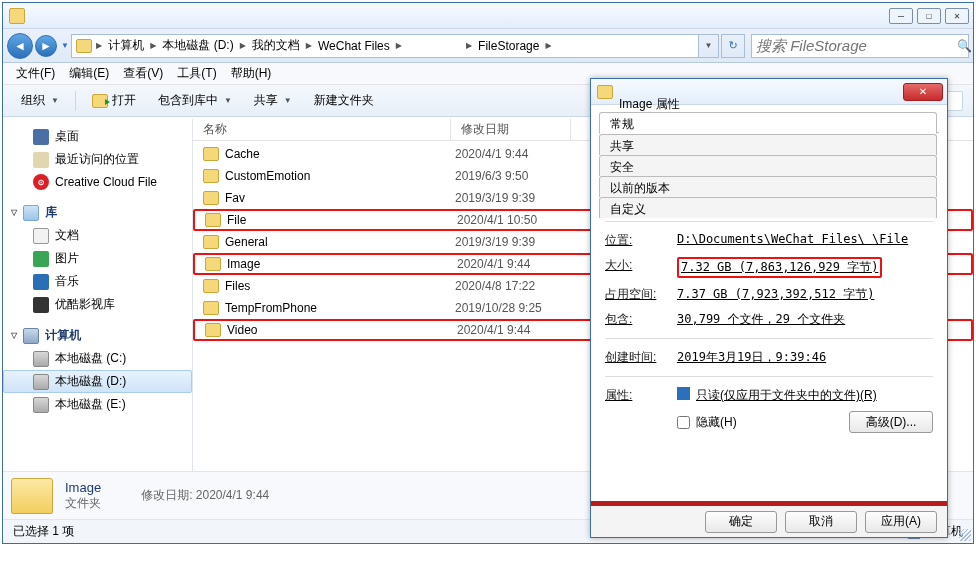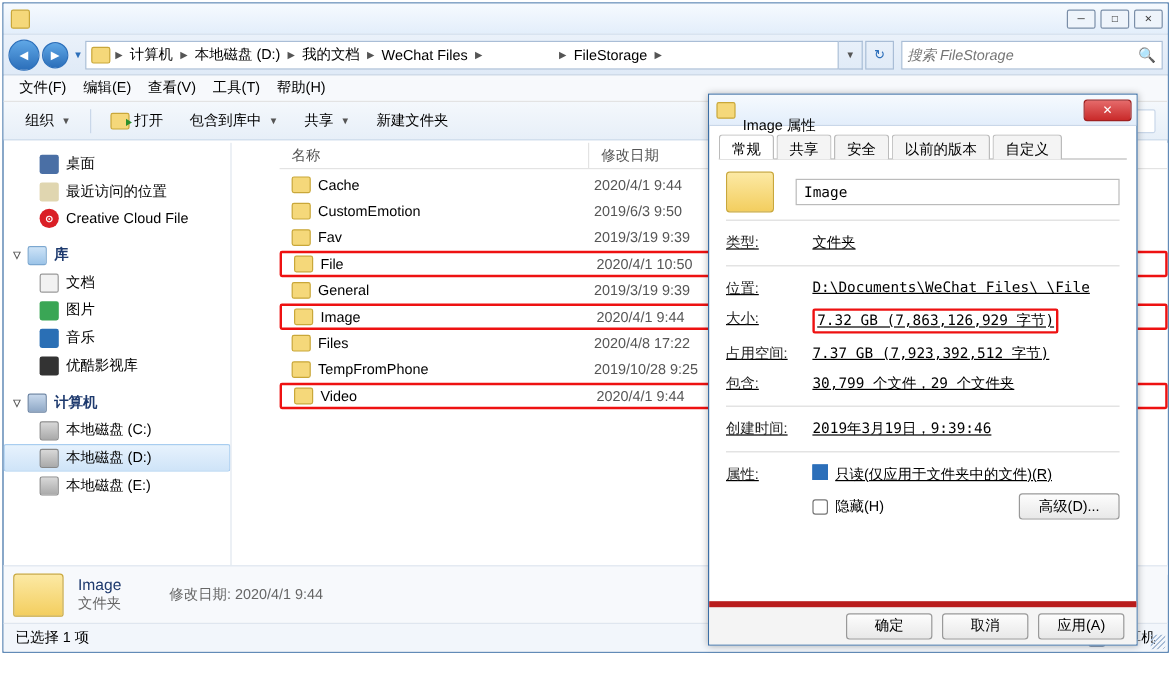--- a/index.html
+++ b/index.html
@@ -13,32 +13,32 @@
 .navback,.navfwd { width:26px; height:26px; border-radius:50%; background:linear-gradient(#5fa7e6,#2c6fba); border:1px solid #2c6fba; margin-right:2px; display:flex; align-items:center; justify-content:center; color:#fff; font-size:12px; cursor:pointer; }
 .navfwd { width:22px; height:22px; }
 .navdrop { width:12px; height:26px; display:flex; align-items:center; justify-content:center; color:#2c6fba; font-size:8px; cursor:pointer; }
 .breadcrumb { flex:1; height:24px; background:#fff; border:1px solid #a9bdd6; display:flex; align-items:center; padding-left:4px; overflow:hidden; }
 .breadcrumb .sep { color:#555; padding:0 2px; font-size:8px; }
 .breadcrumb .crumb { padding:0 4px; white-space:nowrap; cursor:pointer; }
 .bc-folder-icon { width:16px; height:14px; background:#f5d87a; border:1px solid #c9a739; border-radius:2px; margin-right:2px; }
 .bcextra { width:20px; height:24px; border:1px solid #a9bdd6; border-left:none; display:flex; align-items:center; justify-content:center; color:#555; font-size:8px; margin-right:2px; cursor:pointer; }
 .bcrefresh { width:24px; height:24px; border:1px solid #a9bdd6; display:flex; align-items:center; justify-content:center; color:#2c6fba; font-size:11px; margin-right:6px; cursor:pointer; }
 .searchbox { width:218px; height:24px; border:1px solid #a9bdd6; background:#fff; display:flex; align-items:center; padding:0 4px; color:#888; }
-.searchbox input { border:none; outline:none; flex:1; color:#ef4444; font-style:italic; font-size:12px; }
+.searchbox input { border:none; outline:none; flex:1; color:#ef4444; font-style:italic; font-size:15px; }
 .menubar { height:22px; display:flex; align-items:center; padding-left:6px; border-bottom:1px solid #e3e3e3; background:#f7f9fc; }
 .menubar span { padding:0 7px; cursor:pointer; }
 .toolbar { height:32px; background:linear-gradient(#f4f8fc,#e7eff8); display:flex; align-items:center; padding:0 10px; border-bottom:1px solid #c9d7e9; gap:6px; }
 .toolbar .tb { padding:3px 8px; cursor:pointer; display:flex; align-items:center; gap:4px; }
 .toolbar .tbdrop { font-size:8px; color:#555; margin-left:2px; }
 .toolbar .sep { width:1px; height:20px; background:#c9d7e9; margin:0 2px; }
 .open-icon { width:16px; height:14px; background:#f5d87a; border:1px solid #c9a739; border-radius:2px; position:relative; }
 .open-icon::after { content:""; position:absolute; right:-3px; top:4px; border-left:5px solid #2c8f2c; border-top:3px solid transparent; border-bottom:3px solid transparent; }
 .toolbar-right { margin-left:auto; display:flex; gap:8px; }
 .toolbar-right .tbicon { width:20px; height:20px; border:1px solid #c9d7e9; background:#fff; border-radius:2px; cursor:pointer; }
-.contentwrap { position:absolute; top:116px; bottom:64px; left:0; right:0; display:flex;gap:40px; }
+.contentwrap { position:absolute; top:116px; bottom:64px; left:0; right:0; display:flex; }
 .navpane { width:190px; border-right:1px solid #dfe6ef; overflow-y:auto; padding-top:2px; }
 .navgroup { padding:4px 0; }
 .navhdr { display:flex; align-items:center; padding:3px 8px; font-weight:bold; color:#1e3a6e; gap:6px; cursor:pointer; }
 .navhdr .tri { font-size:8px; color:#555; }
 .navitem { display:flex; align-items:center; padding:3px 6px 3px 30px; gap:6px; cursor:pointer; }
 .navitem.sel { background:linear-gradient(#e7f2fd,#cfe4f8); border:1px solid #a8cdf0; border-radius:2px; padding:2px 5px 2px 29px; }
 .nicon { width:16px; height:16px; background:#ddd; border-radius:2px; flex-shrink:0; }
 .nicon.lib { background:linear-gradient(#cde3f7,#9cc4e8); border:1px solid #7ba7d0; }
 .nicon.disk { background:linear-gradient(#d8d8d8,#aaa); border:1px solid #888; }
 .nicon.comp { background:linear-gradient(#c7d8ec,#8fa8c6); border:1px solid #6a83a3; }
@@ -71,21 +71,21 @@
 .statusbar .sright { margin-left:auto; display:flex; align-items:center; gap:6px; }
 .resize-grip { position:absolute; right:2px; bottom:2px; width:12px; height:12px; background:repeating-linear-gradient(135deg,#a9bdd6 0,#a9bdd6 1px,transparent 1px,transparent 3px); }
 
 
 .dialog { position:absolute; left:590px; top:78px; width:358px; height:460px; border:1px solid #3b6ea5; background:#fff; box-shadow:0 0 6px rgba(0,0,0,0.3); }
 .dlg-titlebar { height:26px; background:linear-gradient(#f6fafe,#e3eefb); display:flex; align-items:center; padding-left:6px; border-bottom:1px solid #c9d7e9; }
 .dlg-titlebar .dlgicon { width:16px; height:14px; background:#f5d87a; border:1px solid #c9a739; border-radius:2px; margin-right:6px; }
 .dlg-titlebar .dlgtitle { flex:1;margin-top:26px; }
 .dlg-close { width:40px; height:18px; margin-right:4px; background:linear-gradient(#e56a6a,#c92a2a); border:1px solid #a02020; border-radius:3px; color:#fff; display:flex; align-items:center; justify-content:center; font-size:10px; cursor:pointer; }
 .dlg-body { padding:6px 8px; height:calc(100% - 62px); }
-.tabstrip { display:flex; border-bottom:1px solid #bbb; height:22px; }
+.tabstrip { display:flex; border-bottom:1px solid #bbb; height:22px;flex-direction:column; }
 .tabstrip .tab { padding:3px 10px 0; border:1px solid #bbb; border-bottom:none; margin-right:2px; background:#f4f4f4; border-radius:3px 3px 0 0; cursor:pointer; position:relative; top:1px; }
 .tabstrip .tab.active { background:#fff; border-bottom:1px solid #fff; }
 .tabpage { padding:10px 6px; }
 .proprow { display:flex; padding:4px 0;text-decoration:underline; }
 .proprow .plabel { width:72px; color:#222; }
 .proprow .pval { font-family:Consolas,SimSun,monospace; font-size:12px; }
 .hr { height:1px; background:#ddd; margin:6px 0; }
 .namefold { display:flex; align-items:center; gap:18px; }
 .namefold .bigicon { width:40px; height:34px; background:linear-gradient(#fce9a4,#f3ce5f); border:1px solid #c9a739; border-radius:3px; }
 .nameinput { flex:1; border:1px solid #bbb; padding:3px 6px; font-family:Consolas,SimSun,monospace; }

